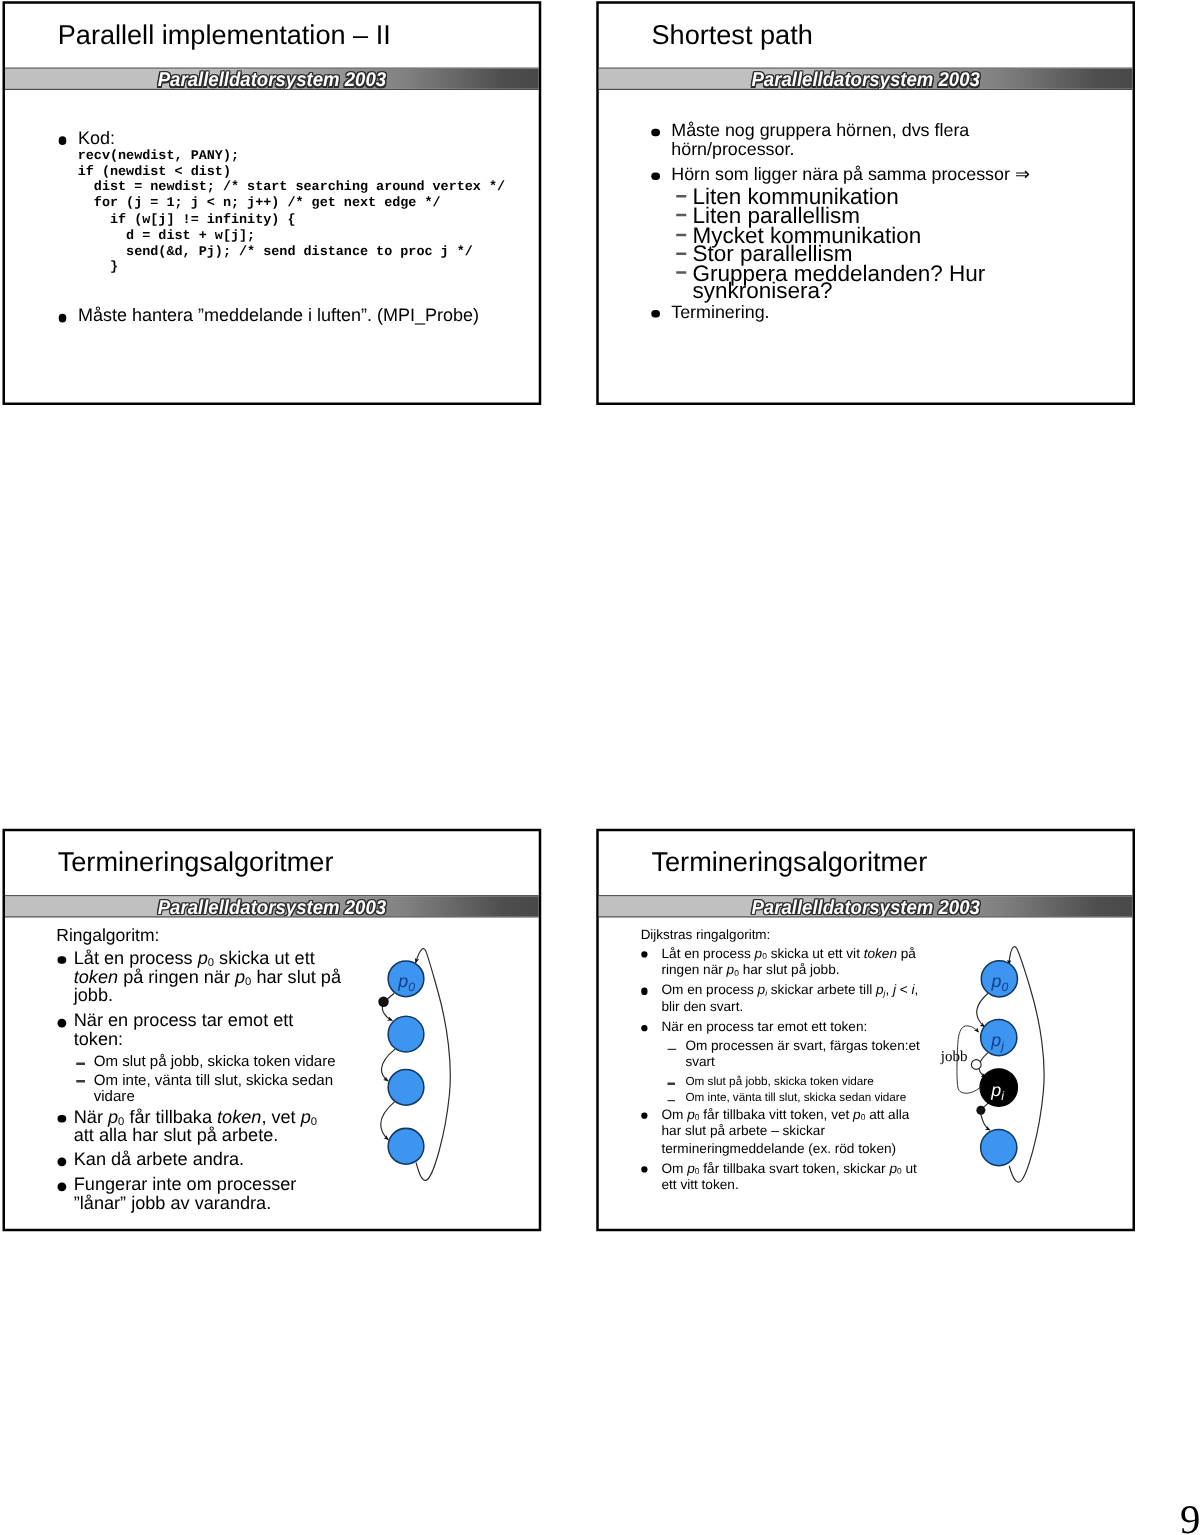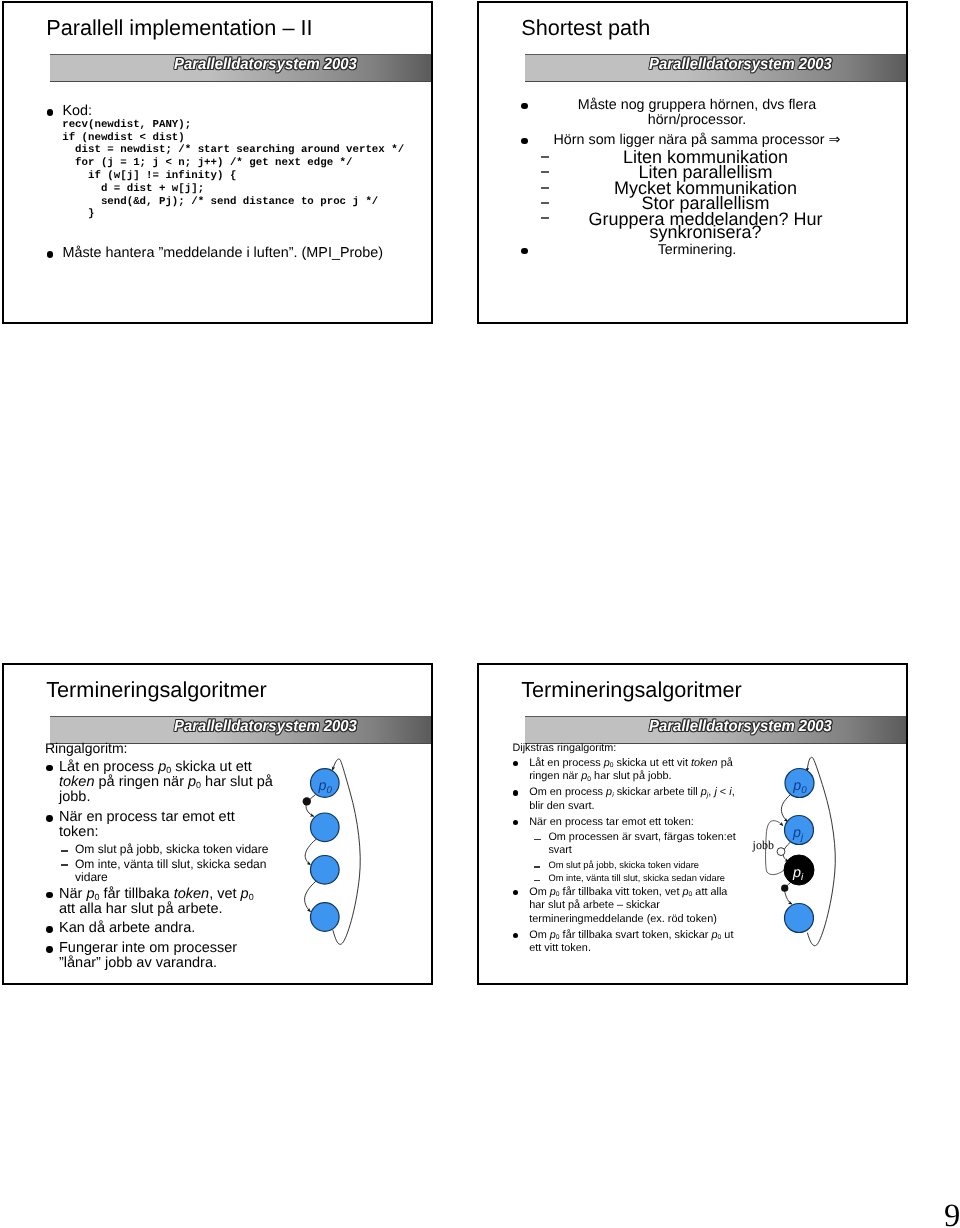--- a/index.html
+++ b/index.html
@@ -5,23 +5,23 @@
 <style>
   html,body{margin:0;padding:0;background:#fff;}
   body{width:960px;height:1228px;position:relative;font-family:"Liberation Sans",sans-serif;-webkit-font-smoothing:antialiased;text-rendering:geometricPrecision;}
   .page{position:absolute;left:0;top:0;width:960px;height:1228px;}
   .slide{position:absolute;border:2px solid #000;background:#fff;box-sizing:border-box;overflow:hidden;}
   .s1{left:2px;top:1px;width:431px;height:323px;}
   .s2{left:477px;top:1px;width:431px;height:323px;}
   .s3{left:2px;top:663px;width:431px;height:322px;}
   .s4{left:477px;top:663px;width:431px;height:322px;}
   .title{position:absolute;color:#000000;white-space:nowrap;}
-  .banner{position:absolute;left:-2px;width:431px;height:28px;
+  .banner{position:absolute;left:-2px;width:431px;height:18px;
     background:linear-gradient(to right,#c0c0c0 0%,#c0c0c0 30%,#bebebe 37%,#a0a0a0 56%,#808080 75%,#4e4e4e 93%,#484848 100%);
-    border-top:1.2px solid #5a5a5a;border-bottom:1.4px solid #4a4a4a;box-sizing:border-box;overflow:hidden;margin-left:48px;}
+    border-top:1.2px solid #5a5a5a;border-bottom:1.4px solid #4a4a4a;box-sizing:border-box;overflow:hidden;}
   .banner span{display:block;text-align:center;font-style:italic;font-weight:bold;color:#fff;
     font-size:15.9px;line-height:18.6px;letter-spacing:0;position:relative;top:1px;
     transform:scaleX(0.936);transform-origin:50% 50%;
     text-shadow:0 1px 0 #2b2b2b,1px 0 0 #2b2b2b,0 -1px 0 #2b2b2b,-1px 0 0 #2b2b2b,1px 1px 0 #2b2b2b,-1px -1px 0 #2b2b2b,1px -1px 0 #2b2b2b,-1px 1px 0 #2b2b2b;}
   .pageno{position:absolute;left:944px;top:1200px;font-family:"Liberation Serif",serif;font-size:32.5px;line-height:32.5px;color:#000;}
 
   
   .title{left:42.2px;top:12.6px;font-size:21.7px;line-height:24px;}
   .b1{top:51px;}
 
@@ -34,21 +34,21 @@
 
   
   .body1{position:absolute;left:40px;top:84px;width:390px;margin-top:17px;}
   .bl1{position:relative;margin-left:0px;padding-left:18.4px;font-size:14.4px;line-height:15.2px;}
   .bl1 i.bu:before{width:6.8px;height:6.8px;left:2.6px;top:5.2px;}
   .code{margin:0;font-family:Liberation Mono, monospace;font-weight:bold;font-size:10.75px;line-height:12.8px;
         padding-left:18.2px;white-space:pre;letter-spacing:0;margin-top:-0.4px;}
   .bl1b{margin-top:24.7px;}
 
   
-  .body2{position:absolute;left:40px;top:94.5px;width:338px;text-align:center;}
+  .body2{position:absolute;left:40px;top:94.5px;width:338px;}
   .L1{position:relative;margin-left:0px;padding-left:18px;font-size:14.3px;line-height:15.2px;margin-bottom:4.6px;}
   .L1 i.bu:before{width:6.8px;height:6.8px;left:2px;top:5.0px;}
   .L2{position:relative;margin-left:22px;padding-left:13px;font-size:18px;line-height:13.3px;margin-top:-1.4px;margin-bottom:3.5px;}
   .L2 i.da:before{width:7.5px;height:2px;left:0px;top:4.9px;background:#5a5a5a;}
   .body3 .L2 i.da:before{width:7.2px;height:1.6px;left:1px;top:6.7px;background:#3a3a3a;}
 
   
   .body3{position:absolute;left:40px;top:75.2px;width:229px;}
   .intro{font-size:14px;line-height:16px;margin-left:1px;margin-bottom:3.4px;}
   .body3 .L1{margin-left:0px;padding-left:15px;font-size:14.5px;line-height:15.35px;margin-bottom:4.2px;}

